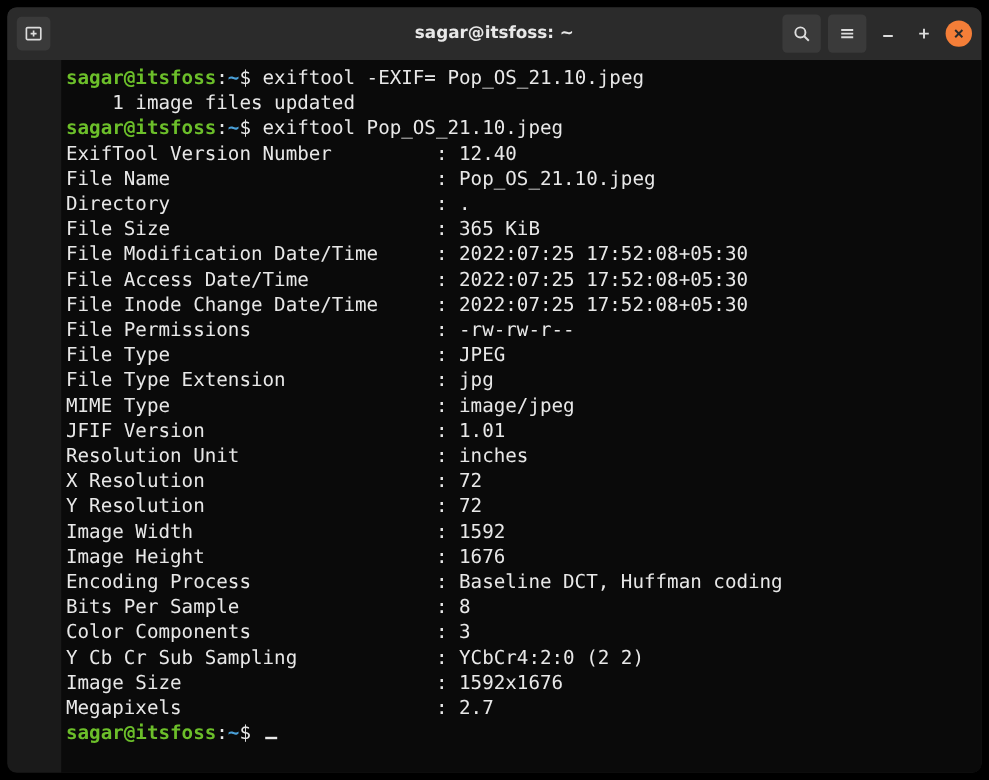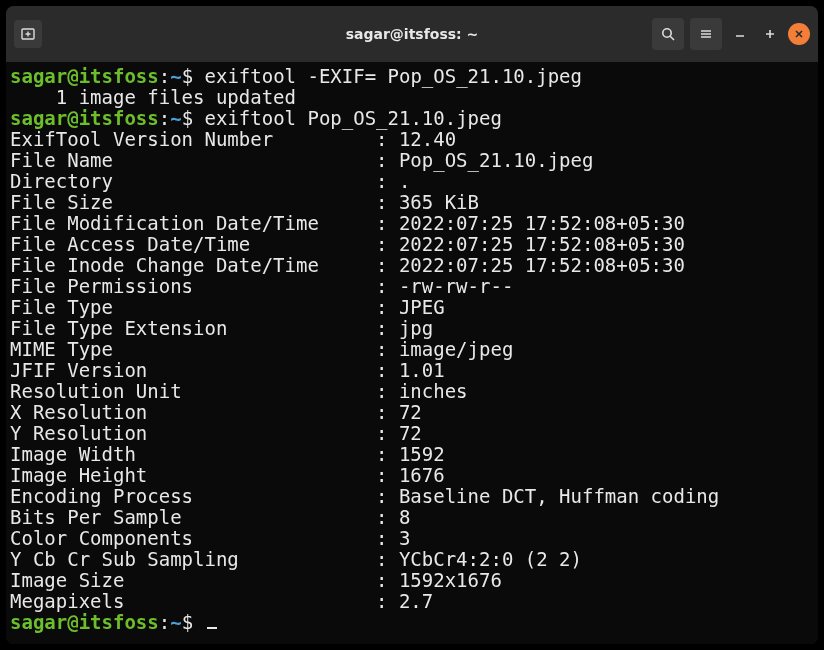--- a/index.html
+++ b/index.html
@@ -15,21 +15,21 @@
   .window {
     margin: 6px;
     background: #1a1a1a;
     border-radius: 8px;
     flex: 1;
     display: flex;
     flex-direction: column;
     overflow: hidden;
   }
   .titlebar {
-    height: 56px;
+    height: 44px;
     background: #2b2b2b;
     display: flex;
     align-items: center;
     padding: 0 8px;
     position: relative;
   }
   .title-btn {
     width: 28px;
     height: 28px;
     border-radius: 4px;
@@ -86,24 +86,25 @@
     justify-content: center;
     color: #2b2b2b;
     font-weight: bold;
     cursor: pointer;
   }
   .terminal {
     flex: 1;
     background: #0a0a0a;
     padding: 4px 4px 8px 4px;
     color: #e8e8e8;
-    font-size: 19px;
+    font-size: 16px;
     line-height: 21px;
     white-space: pre;
     overflow: hidden;
+    margin-left: 45px;
   }
   .user { color: #6cbf2a; font-weight: bold; }
   .colon { color: #e8e8e8; }
   .path { color: #4aa0d8; font-weight: bold; }
   .dollar { color: #e8e8e8; }
   .line { display: block; }
   .cursor {
     display: inline-block;
     width: 10px;
     border-bottom: 2px solid #e8e8e8;

